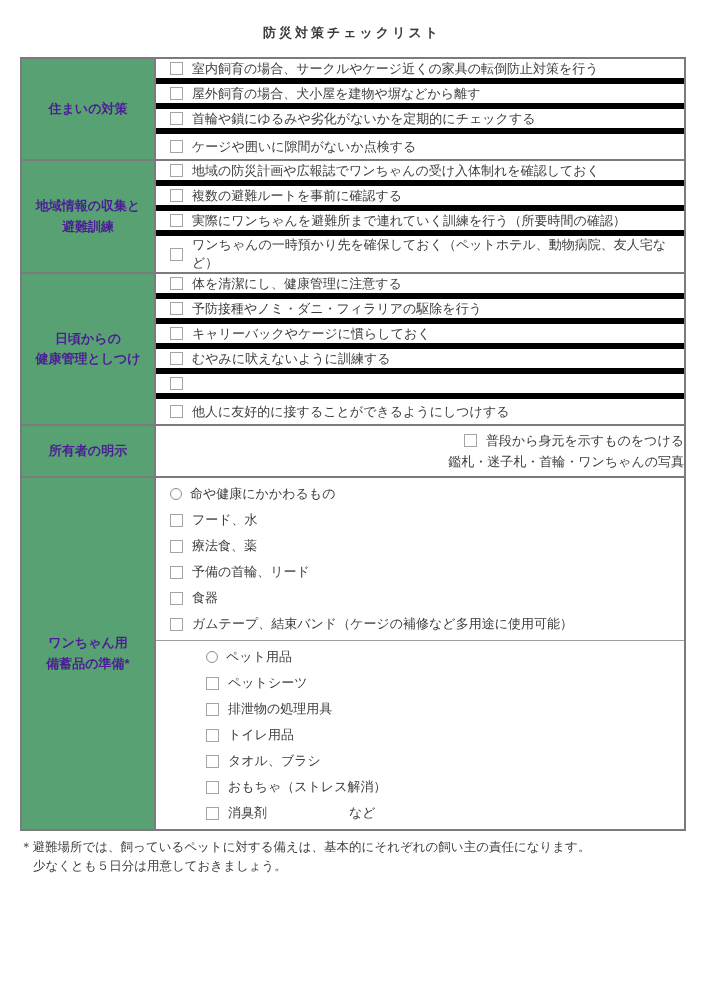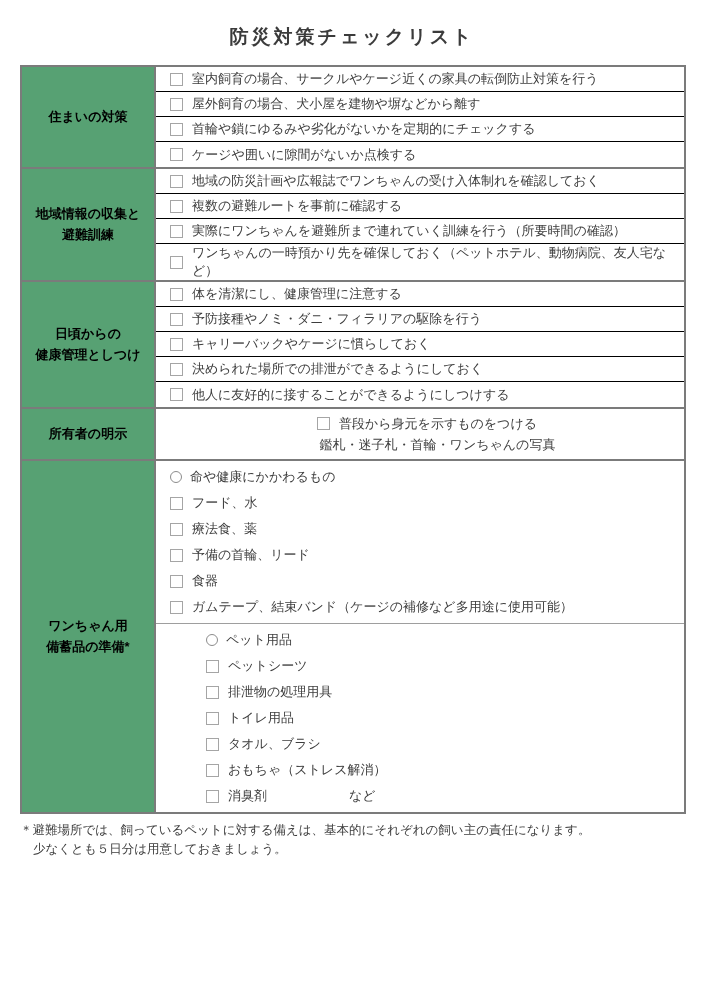--- a/index.html
+++ b/index.html
@@ -7,64 +7,64 @@
     width:704px; height:985px;
     font-family:"Liberation Sans","DejaVu Sans",sans-serif;
     color:#3d3d3d;
     -webkit-font-smoothing:antialiased;
   }
   .page { width:704px; height:985px; overflow:hidden; background:#ffffff; }
 
   .title {
     margin:24px 0 15px 0;
     text-align:center;
-    font-size:19px;
+    font-size:13px;
     font-weight:600;
     letter-spacing:3px;
     color:#3b3b3b;
   }
 
   .table {
     margin:0 18px 0 20px;
     border:2px solid #7b7b7b;
     background:#ffffff;
   }
   .section { display:flex; align-items:stretch; border-top:2px solid #7b7b7b; }
   .section:first-child { border-top:none; }
 
   .cat-cell {
     width:134px; flex:none;
     background:#57a173;
     border-right:2px solid #7b7b7b;
     display:flex; flex-direction:column;
     justify-content:center; align-items:center;
     text-align:center;
-    color:#000000;
+    color:#4c1d95;
     font-size:13px; font-weight:bold;
     line-height:1.55;
     padding:2px 4px;
     box-sizing:border-box;
   }
 
   .items-col { flex:1; display:flex; flex-direction:column; min-width:0; }
 
   .item-row {
     min-height:25px;
     display:flex; align-items:center;
     padding-left:14px;
-    border-bottom:1px solid #000000;
+    border-bottom:6px solid #000000;
     font-size:13px;
     color:#3d3d3d;
     box-sizing:border-box;
   }
   .items-col > .item-row:last-child { border-bottom:none; }
 
   .item-row.tall {
     min-height:50px;
-    align-items:center;
+    align-items:flex-end;
     flex-direction:column;
     justify-content:center;
     padding:4px 0 4px 14px;
   }
   .line1 { display:flex; align-items:center; }
   .subline { padding-left:21px; margin-top:3px; }
 
   .cb {
     width:11px; height:11px; flex:none;
     border:1px solid #a5a5a5;
@@ -167,21 +167,24 @@
           <div class="item-row">
             <span class="cb"></span>
             <span class="txt">予防接種やノミ・ダニ・フィラリアの駆除を行う</span>
           </div>
           <div class="item-row">
             <span class="cb"></span>
             <span class="txt">キャリーバックやケージに慣らしておく</span>
           </div>
           <div class="item-row">
             <span class="cb"></span>
-            <span class="txt">決められた場所での排泄ができるようにしておく</span>
+            <span class="txt">むやみに吠えないように訓練する</span>
+          </div>
+          <div class="item-row">
+            <span class="cb"></span>
           </div>
           <div class="item-row">
             <span class="cb"></span>
             <span class="txt">他人に友好的に接することができるようにしつけする</span>
           </div>
         </div>
       </div>
       <div class="section">
         <div class="cat-cell">
           <div class="cat-line">所有者の明示</div>

